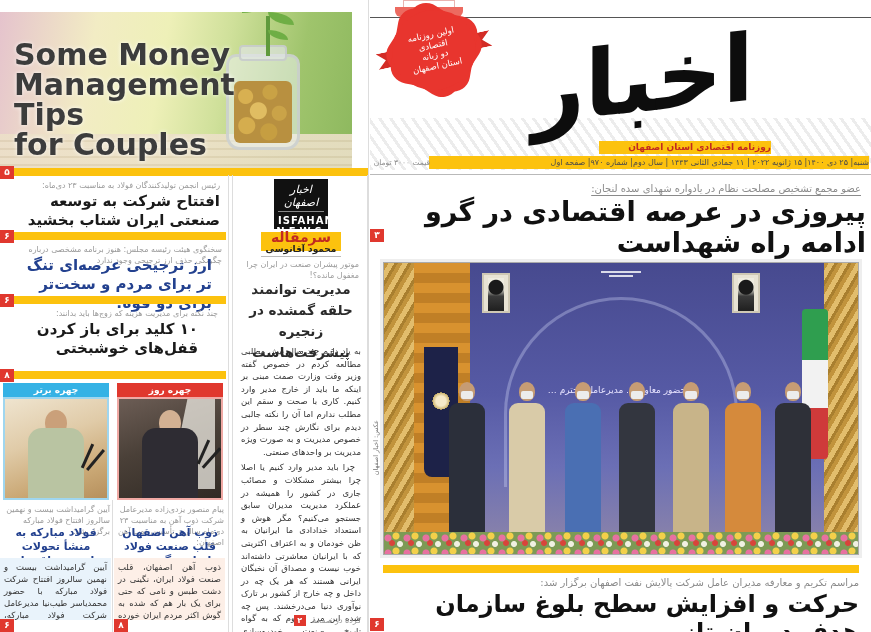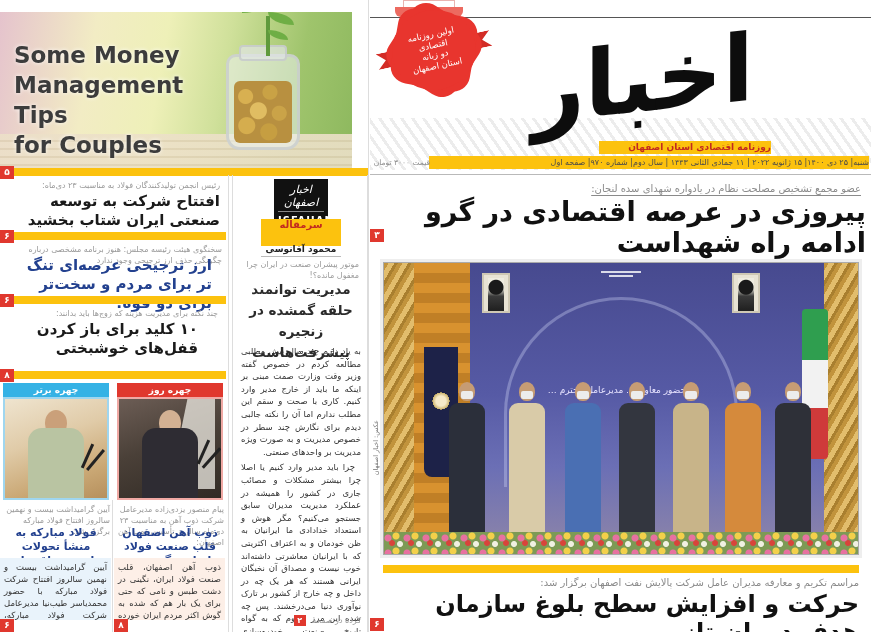--- a/index.html
+++ b/index.html
@@ -9,21 +9,21 @@
   .abs { position:absolute; }
   .rtl { direction:rtl; }
   .ctr { }
 
   
   #money-img { left:0; top:12px; width:352px; height:156px; overflow:hidden;
     background:linear-gradient(100deg,#e5c3cd 0%,#f2ecc4 26%,#eef0b8 45%,#cfe09a 62%,#9fc46c 82%,#8db85e 100%); }
   #money-img .table { position:absolute; left:0; bottom:0; width:100%; height:34px;
     background:repeating-linear-gradient(180deg,#ece0c8 0 6px,#e0d2b6 6px 8px); opacity:.9; }
   #money-title { position:absolute; left:14px; top:28px; width:230px;
-    font-size:23px; line-height:30px; font-weight:bold; color:#3c3c3c;
+    font-size:30px; line-height:30px; font-weight:bold; color:#3c3c3c;
     text-shadow:0 0 4px rgba(255,255,255,.9); }
   .jar { position:absolute; right:52px; bottom:18px; width:74px; height:96px;
     background:rgba(235,240,240,.55); border:3px solid rgba(200,205,205,.8);
     border-radius:10px 10px 14px 14px; }
   .jar::before { content:""; position:absolute; left:10px; top:-12px; right:10px; height:12px;
     background:rgba(225,230,230,.7); border:2px solid rgba(195,200,200,.8); border-radius:4px; }
   .coins { position:absolute; inset:24px 5px 4px 5px; border-radius:6px;
     background:
       radial-gradient(circle at 20% 25%, #d8b051 7px, transparent 8px),
       radial-gradient(circle at 62% 18%, #c9a245 7px, transparent 8px),
@@ -60,22 +60,22 @@
   .face-headline { color:#23418f; font-weight:bold; font-size:11px; line-height:14px; text-align:center; }
 
   
   #editorial { left:232px; top:175px; width:136px; height:457px;
     border-left:1px solid #ddd; border-right:1px solid #ddd; }
   #ed-logo { position:absolute; left:41px; top:4px; width:54px; height:50px; background:#111;
     color:#fff; text-align:center; }
   #ed-logo .cal { font-size:11px; font-style:italic; padding-top:4px; }
   #ed-logo .en1 { font-size:10px; font-weight:bold; letter-spacing:1px; border-top:1px solid #888; margin:2px 4px 0; padding-top:3px; }
   #ed-logo .en2 { font-size:10px; font-weight:bold; letter-spacing:4px; }
-  #ed-label { position:absolute; left:28px; top:44px; width:80px; height:27px; background:#fcc20e;
-    color:#c22a20; font-size:10px; font-weight:bold; line-height:11px; text-align:center; }
+  #ed-label { position:absolute; left:28px; top:57px; width:80px; height:19px; background:#fcc20e;
+    color:#c22a20; font-size:14px; font-weight:bold; line-height:11px; text-align:center; }
   #ed-author { position:absolute; left:28px; top:69px; width:80px; font-size:9px; font-weight:bold;
     color:#222; text-align:center; border-bottom:1px solid #bbb; padding-bottom:2px; }
   #ed-kicker { position:absolute; left:10px; top:84px; width:116px; }
   #ed-head { position:absolute; left:8px; top:104px; width:120px; font-weight:bold; font-size:13.5px;
     line-height:21px; color:#2b2b2b; text-align:center; }
   #ed-body { position:absolute; left:8px; top:170px; width:120px; font-size:8.5px; line-height:12.6px;
     color:#333; text-align:justify; }
   #ed-body p + p { margin-top:3px; text-indent:6px; }
   #ed-cont { position:absolute; left:8px; bottom:6px; width:120px; direction:rtl; color:#999; font-size:8px; }
   #ed-cont .pg { display:inline-block; width:12px; height:11px; background:#e0382e; color:#fff;

